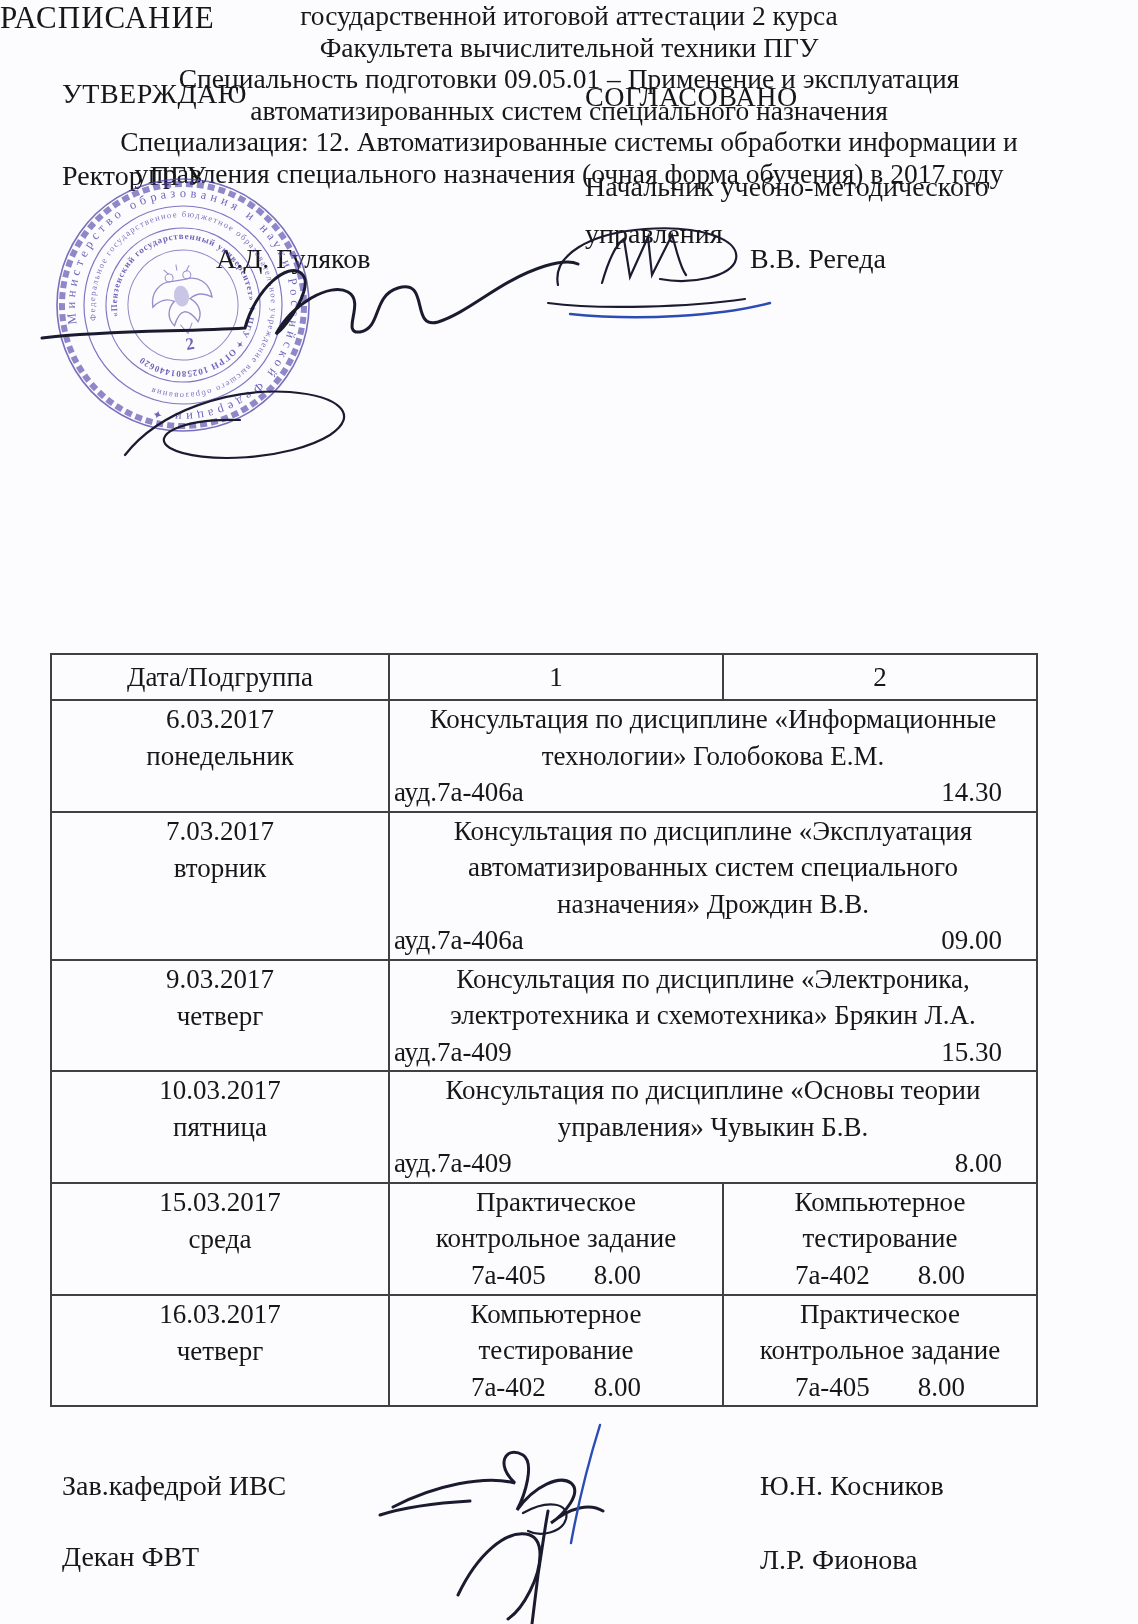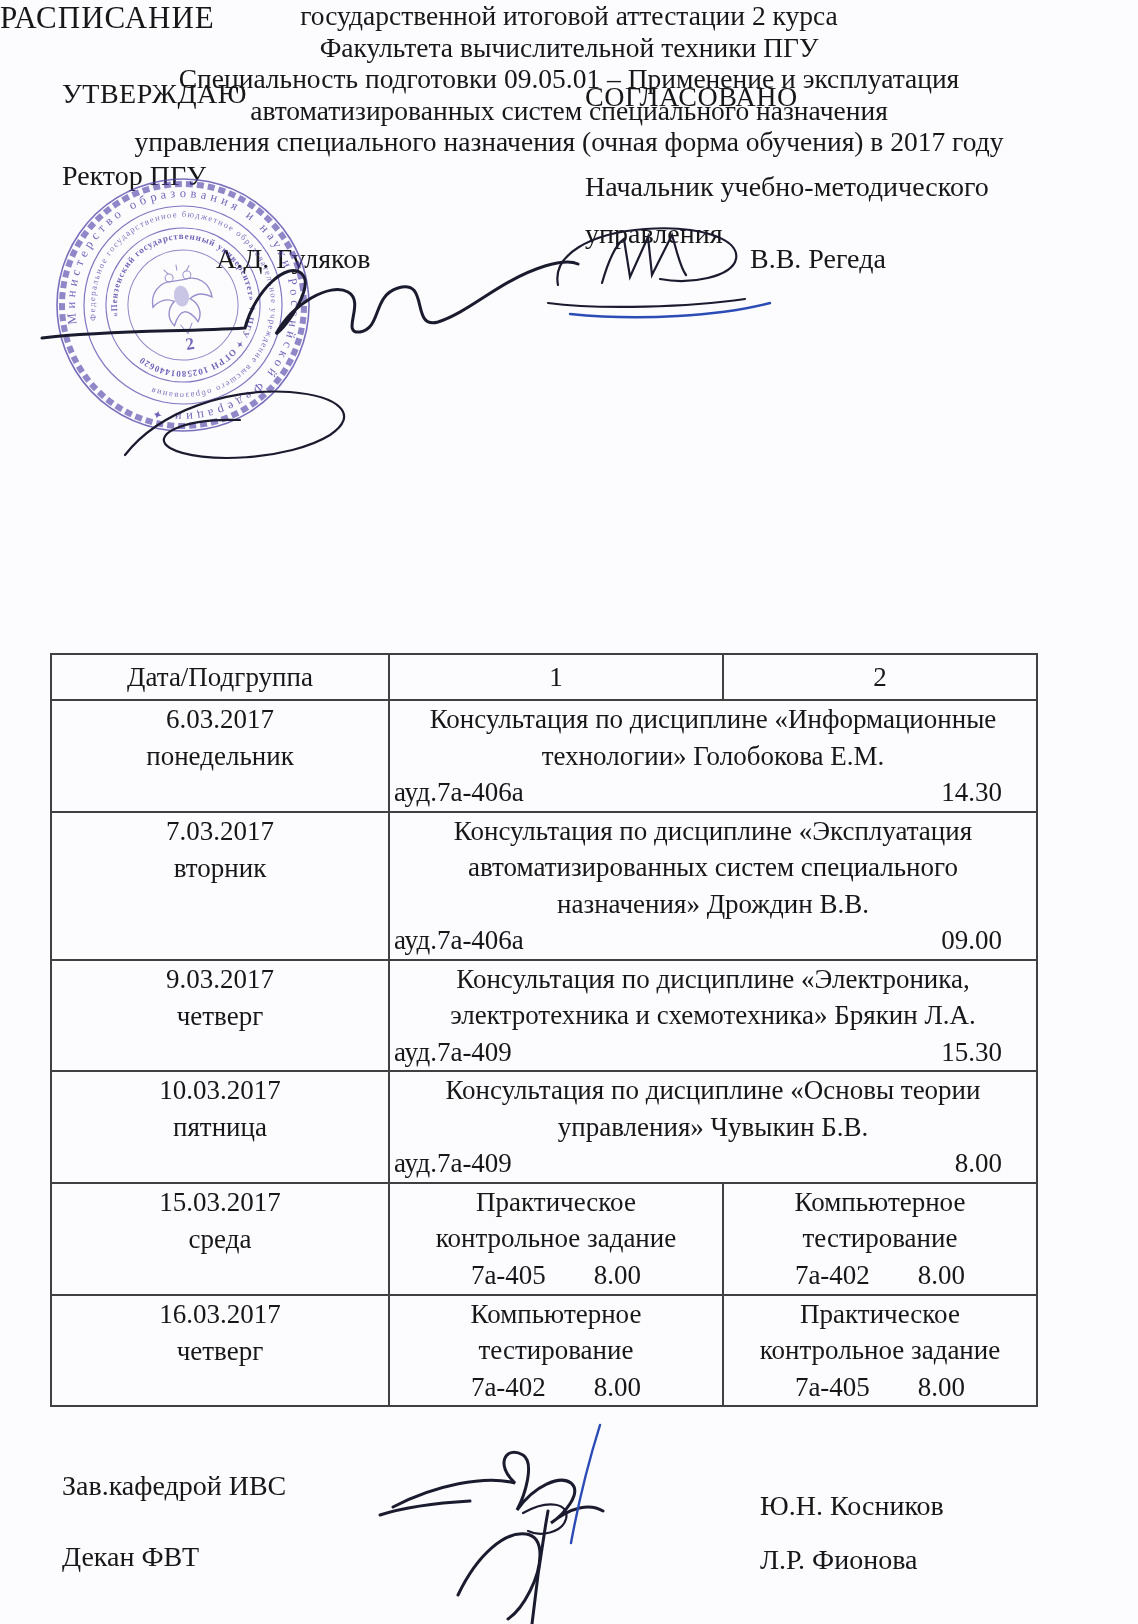--- a/index.html
+++ b/index.html
@@ -104,20 +104,21 @@
     <path class="blue" d="M30,99 C100,106 180,101 230,88"></path>
   </svg>
 
   <div class="abs doc-title">РАСПИСАНИЕ</div>
 
   <div class="abs subtitle">
     <div>государственной итоговой аттестации 2 курса</div>
     <div>Факультета вычислительной техники ПГУ</div>
     <div>Специальность подготовки 09.05.01 – Применение и эксплуатация</div>
     <div>автоматизированных систем специального назначения</div>
+    <div>Специализация: 12. Автоматизированные системы обработки информации и</div>
     <div>управления специального назначения (очная форма обучения) в 2017 году</div>
   </div>
 
   <table class="sched abs" style="left:50px; top:653px; width:986px;">
     <colgroup>
         <col style="width:338px">
         <col style="width:334px">
         <col style="width:314px">
       </colgroup>
     <tbody>
@@ -249,21 +250,21 @@
         <div class="sub-room">
           <span>7а-405</span>
           <span>8.00</span>
         </div>
       </td>
     </tr>
   </tbody>
     </table>
 
   <div class="abs footer-pos" style="left:62px; top:1470px;">Зав.кафедрой ИВС</div>
-  <div class="abs footer-name" style="left:760px; top:1470px;margin-top:20px;">Ю.Н. Косников</div>
+  <div class="abs footer-name" style="left:760px; top:1470px;">Ю.Н. Косников</div>
 
   <div class="abs footer-pos" style="left:62px; top:1541px;">Декан ФВТ</div>
   <div class="abs footer-name" style="left:760px; top:1544px;">Л.Р. Фионова</div>
 
   <svg class="abs sig" style="left:375px; top:1415px;" width="255" height="135" viewBox="0 0 255 135">
     <path d="M5,100 C30,92 60,88 95,86"></path>
     <path d="M18,92 C60,70 110,60 140,68 C120,50 130,30 148,40 C160,48 150,80 142,95 C160,70 185,60 196,68 C208,78 188,100 176,108 C196,92 215,88 228,96"></path>
     <path class="blue" d="M225,10 C215,42 204,84 196,128"></path>
   </svg>
 

